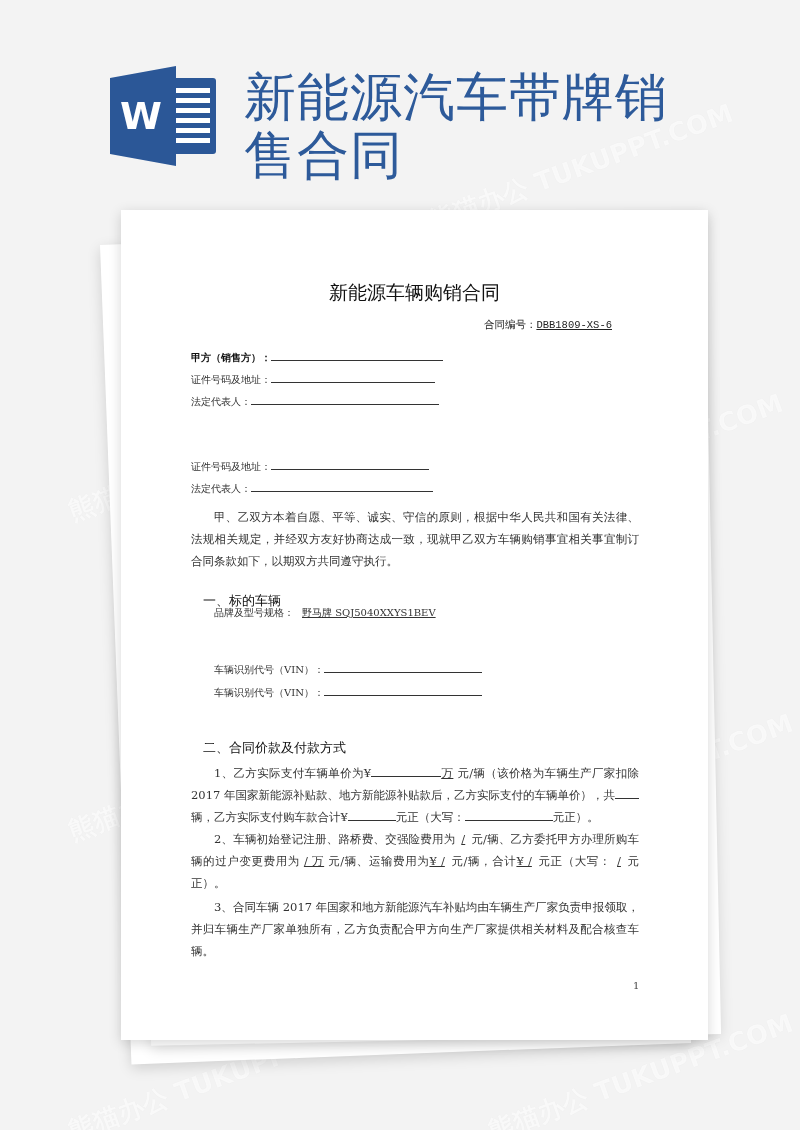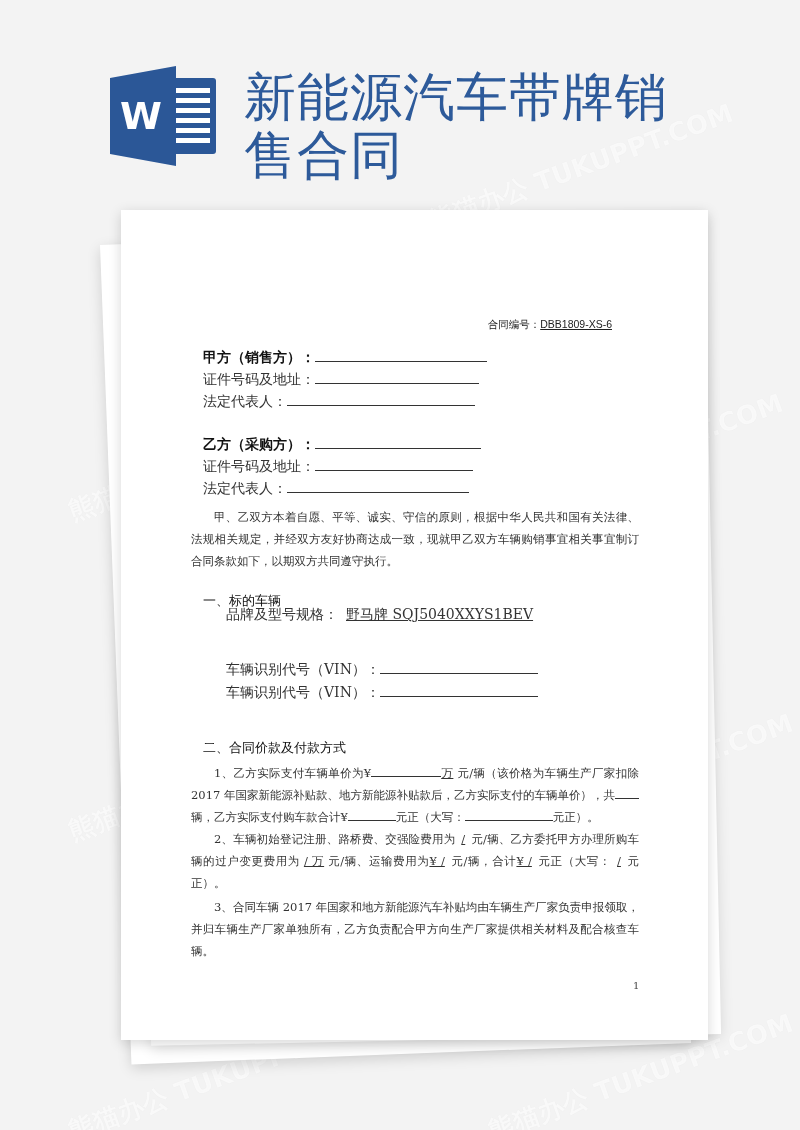--- a/index.html
+++ b/index.html
@@ -37,22 +37,22 @@
     color: #222;
   }
   .doc-title {
     position: absolute; left: 0; right: 0; top: 70px; text-align: center;
     font-family: "DejaVu Sans", "Liberation Sans", sans-serif;
     font-size: 19px; color: #111;
   }
   .contract-no {
     position: absolute; right: 96px; top: 108px; font-size: 10.5px; color: #222;
   }
-  .contract-no .val { text-decoration: underline; font-family: Liberation Sans, sans-serif; }
-  .line { position: absolute; left: 70px; font-size: 14px; white-space: nowrap; color: #333; margin-left: 12px; }
+  .contract-no .val { text-decoration: underline; font-family: Liberation Mono, monospace; }
+  .line { position: absolute; left: 70px; font-size: 10px; white-space: nowrap; color: #333; }
   .line.bold { font-weight: bold; color: #111; }
   .blank { display: inline-block; border-bottom: 1px solid #333; vertical-align: baseline; height: 11px; }
   .para {
     position: absolute; left: 70px; width: 448px; font-size: 11.5px; line-height: 22px;
     color: #333; text-indent: 23px; text-align: justify;
   }
   .section-h {
     position: absolute; left: 82px; font-family: "DejaVu Sans", "Liberation Sans", sans-serif;
     font-size: 13px; color: #111;
   }
@@ -82,37 +82,35 @@
   </g>
   <polygon points="0,12 66,0 66,100 0,88" fill="#2b5797"></polygon>
   <text x="31" y="63" text-anchor="middle" fill="#ffffff" font-family="DejaVu Sans, sans-serif" font-size="38" font-weight="bold">W</text>
 </svg>
 <div class="hero-title">新能源汽车带牌销售合同</div>
 
 <div class="sheet-back"></div>
 <div class="sheet-mid"></div>
 
 <div class="page">
+  <div class="doc-title">新能源车辆购销合同</div>
   <div class="contract-no">
     <span>合同编号：</span><span class="val">DBB1809-XS-6</span>
   </div>
 
   <div class="line bold" style="top:139px;">
     <span>甲方（销售方）：</span><span class="blank" style="width:172px;"></span>
   </div>
   <div class="line" style="top:161px;">
     <span>证件号码及地址：</span><span class="blank" style="width:164px;"></span>
   </div>
   <div class="line" style="top:183px;">
     <span>法定代表人：</span><span class="blank" style="width:188px;"></span>
   </div>
 
-  <div class="line bold" style="top:226px;">
-    <span>乙方（采购方）：</span><span class="blank" style="width:166px;"></span>
-  </div>
   <div class="line" style="top:248px;">
     <span>证件号码及地址：</span><span class="blank" style="width:158px;"></span>
   </div>
   <div class="line" style="top:270px;">
     <span>法定代表人：</span><span class="blank" style="width:182px;"></span>
   </div>
 
   <div class="para" style="top:296px;">甲、乙双方本着自愿、平等、诚实、守信的原则，根据中华人民共和国有关法律、法规相关规定，并经双方友好协商达成一致，现就甲乙双方车辆购销事宜相关事宜制订合同条款如下，以期双方共同遵守执行。</div>
 
   <div class="section-h" style="top:382px;">一、标的车辆</div>

